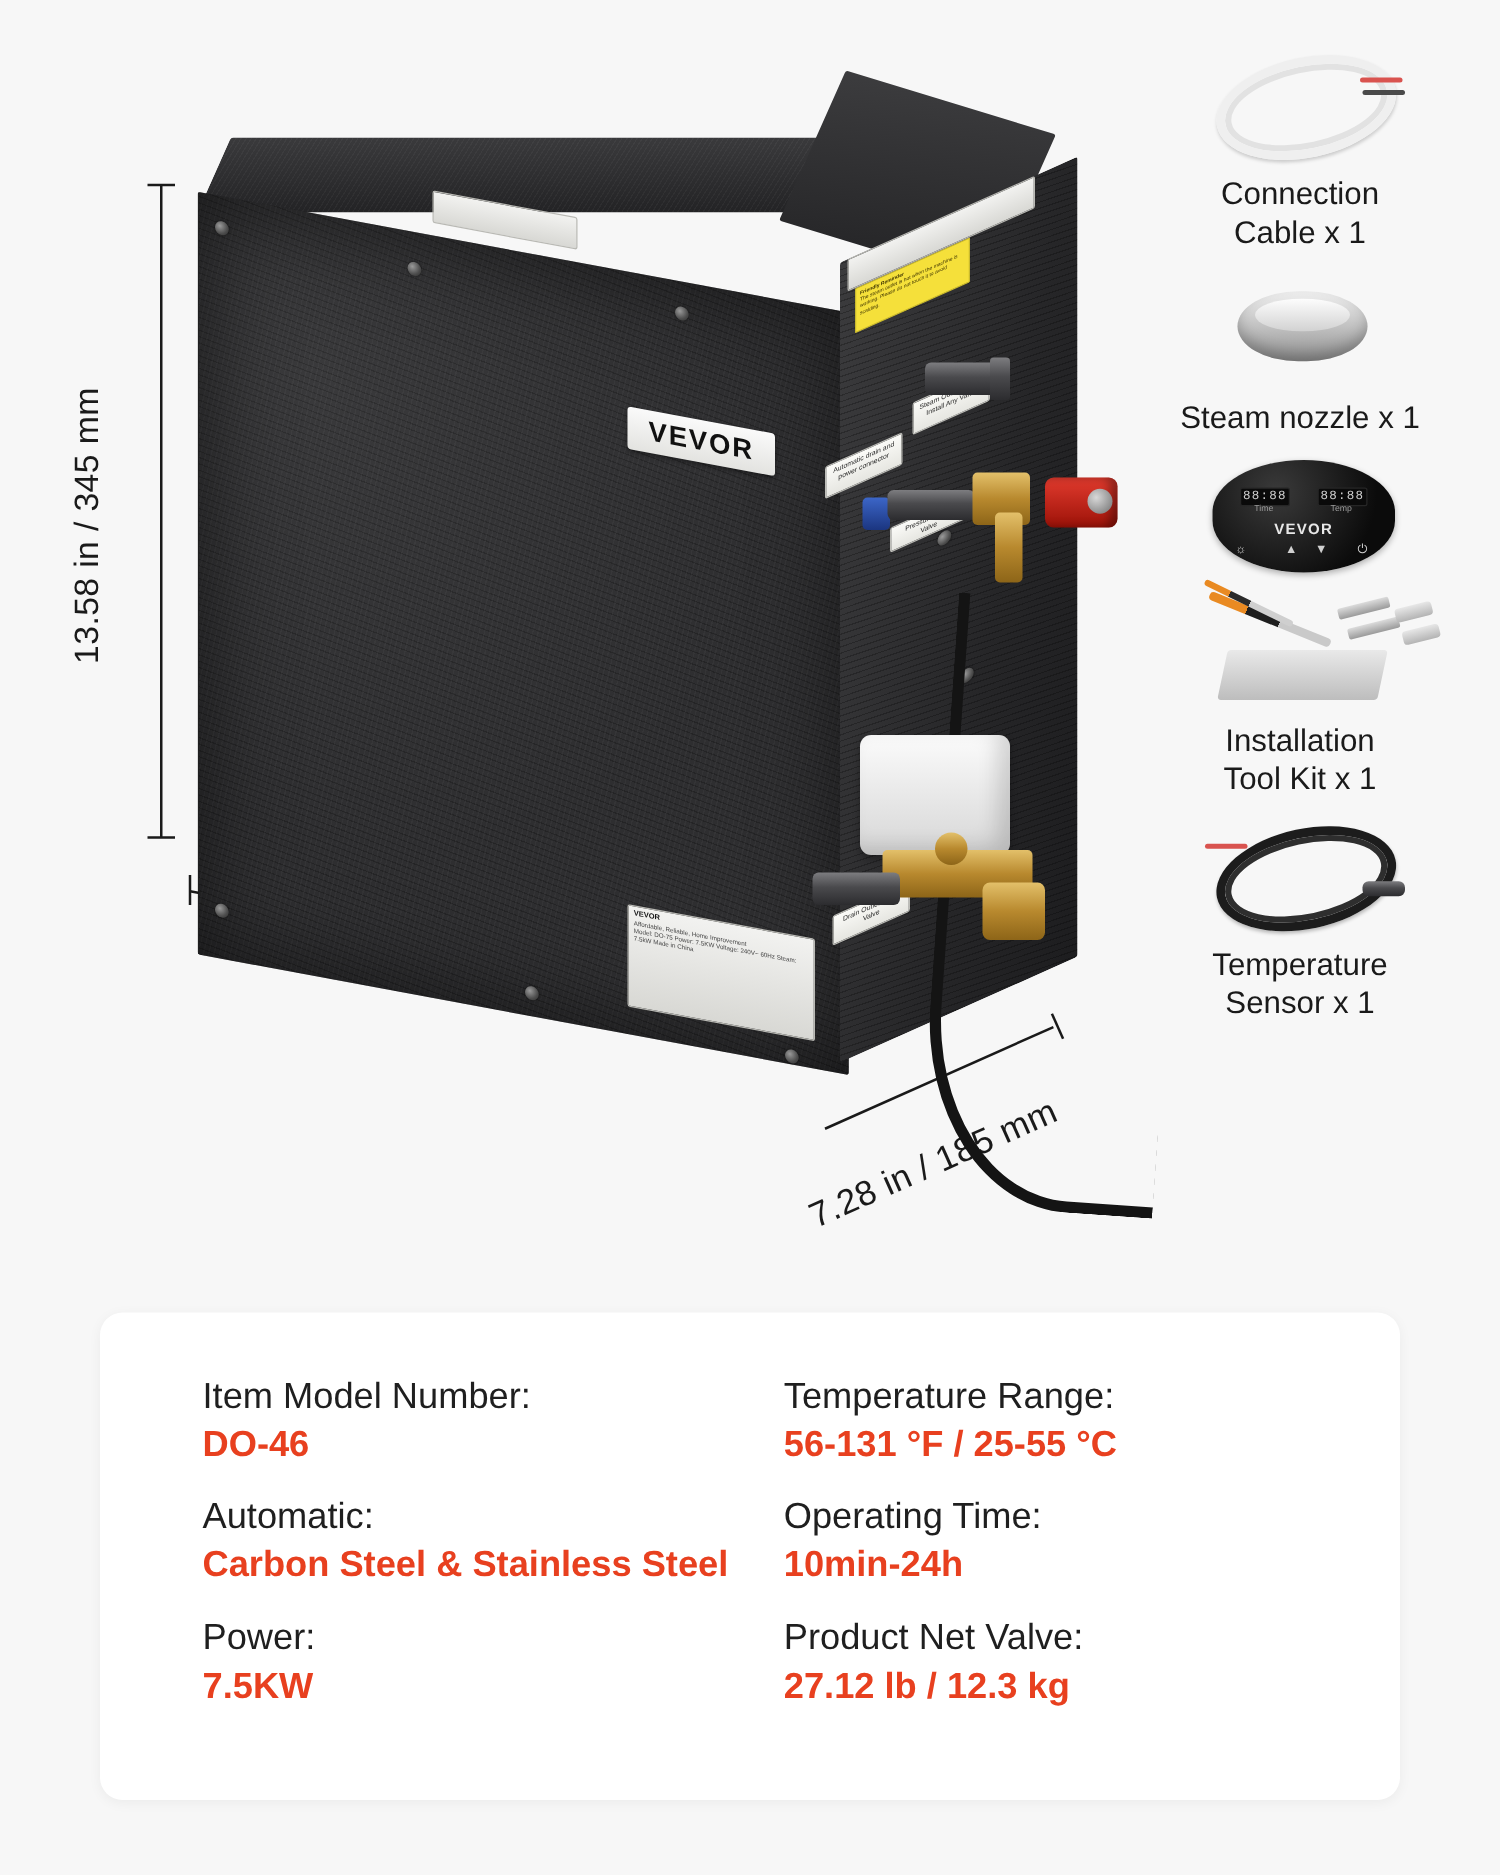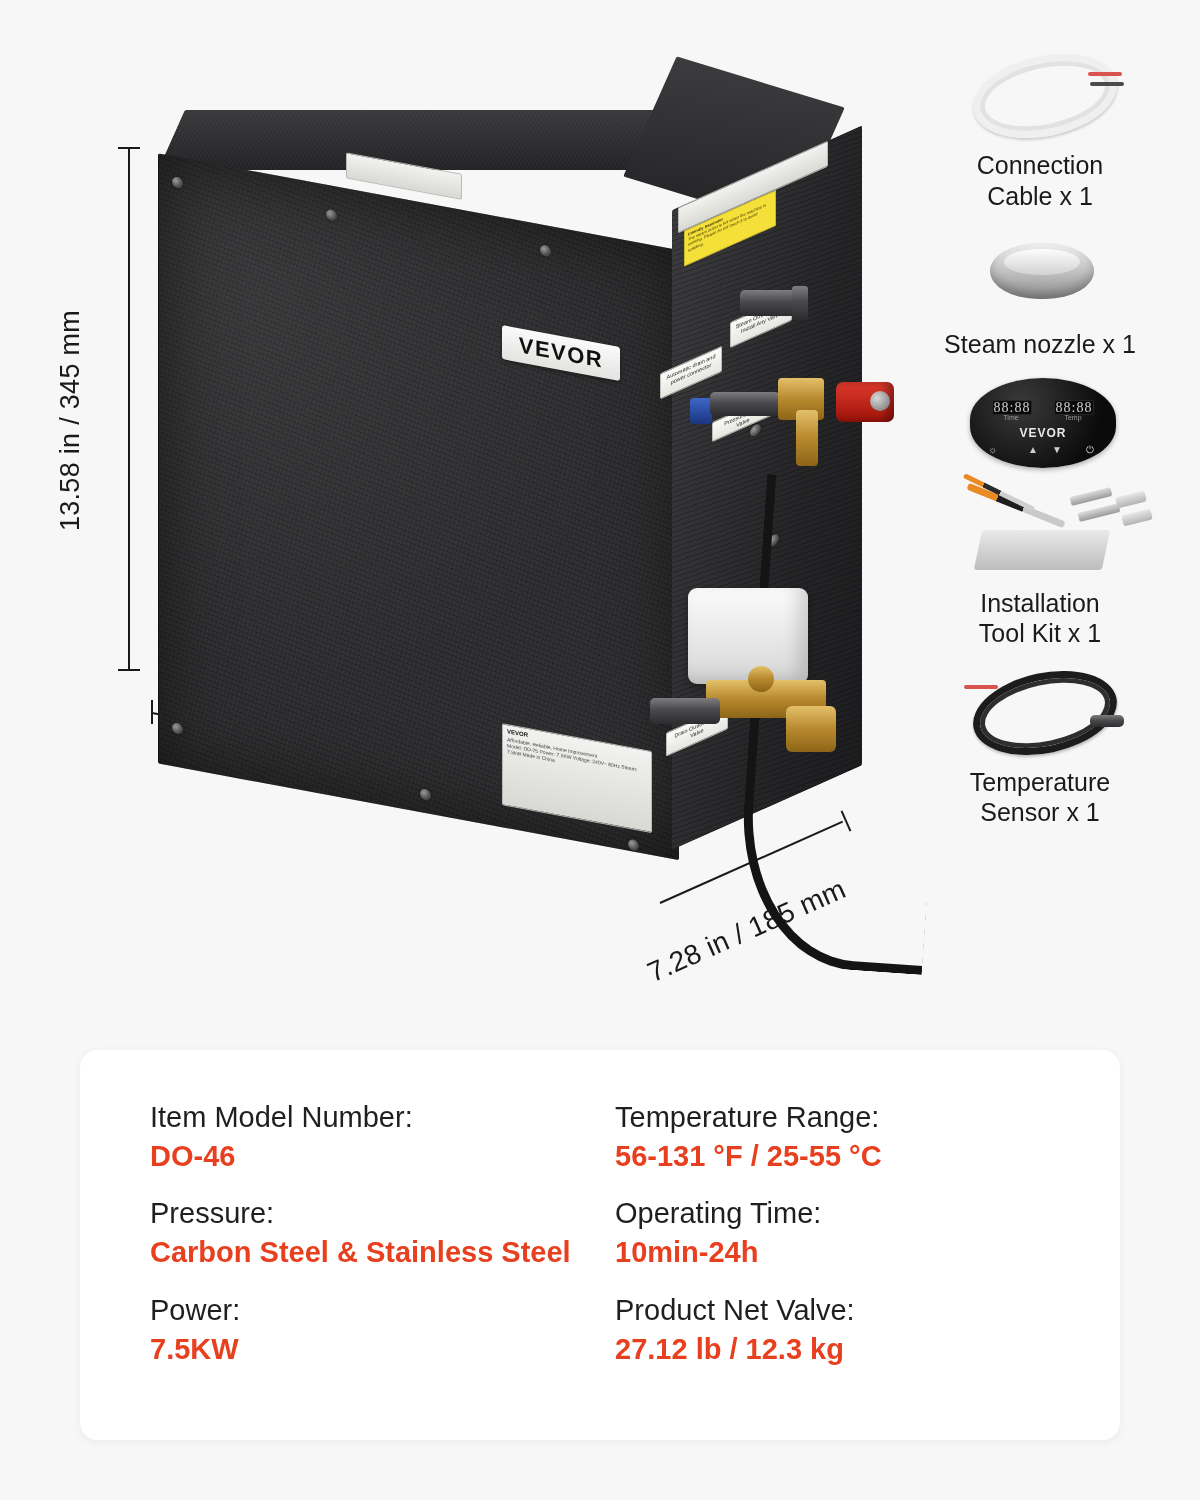--- a/index.html
+++ b/index.html
@@ -274,21 +274,21 @@
     width: 180px; height: 480px;
     border-left: 9px solid #141414;
     border-bottom: 9px solid #141414;
     border-bottom-left-radius: 120px 160px;
     transform: rotate(4deg);
   }
 
   
   #accessories {
     position: absolute;
-    left: 880px; top: 46px;
+    left: 880px; top: 36px;
     width: 320px;
   }
   .acc-item {
     width: 320px;
     text-align: center;
     margin-bottom: 14px;
   }
   .acc-art {
     height: 96px;
     position: relative;
@@ -346,22 +346,22 @@
     box-shadow: 0 2px 5px rgba(0,0,0,0.3);
   }
   .ctrl-seg {
     position: absolute;
     top: 22px;
     width: 38px; height: 13px;
     background: #0a0a0a;
     border: 1px solid #262626;
     border-radius: 2px;
     color: #cfcfcf;
-    font-size: 14px;
-    font-family: Liberation Serif, serif;
+    font-size: 10px;
+    font-family: Liberation Mono, monospace;
     text-align: center;
     line-height: 13px;
     letter-spacing: 1px;
   }
   .ctrl-cap {
     position: absolute;
     top: 36px;
     font-size: 7px;
     color: #9a9a9a;
     width: 38px;
@@ -423,21 +423,21 @@
     position: absolute;
     left: 80px; top: 1050px;
     width: 1040px;
     height: 390px;
     background: #ffffff;
     border-radius: 18px;
     box-shadow: 0 2px 10px rgba(0,0,0,0.05);
   }
   #spec-grid {
     position: absolute;
-    left: 70px; top: 48px;
+    left: 82px; top: 48px;
     width: 900px;
     display: grid;
     grid-template-columns: 1fr 1fr;
     column-gap: 30px;
     row-gap: 0px;
   }
   .spec-block { margin-bottom: 18px; }
   .spec-key {
     font-size: 29px;
     color: #1f1f1f;
@@ -602,21 +602,21 @@
     <div class="spec-block">
       <div class="spec-key">Item Model Number:</div>
       <div class="spec-val">DO-46</div>
     </div>
     <div class="spec-block">
       <div class="spec-key">Temperature Range:</div>
       <div class="spec-val">56-131 °F / 25-55 °C</div>
     </div>
 
     <div class="spec-block">
-      <div class="spec-key">Pressure:</div>
+      <div class="spec-key">Automatic:</div>
       <div class="spec-val">Carbon Steel &amp; Stainless Steel</div>
     </div>
     <div class="spec-block">
       <div class="spec-key">Operating Time:</div>
       <div class="spec-val">10min-24h</div>
     </div>
 
     <div class="spec-block">
       <div class="spec-key">Power:</div>
       <div class="spec-val">7.5KW</div>

